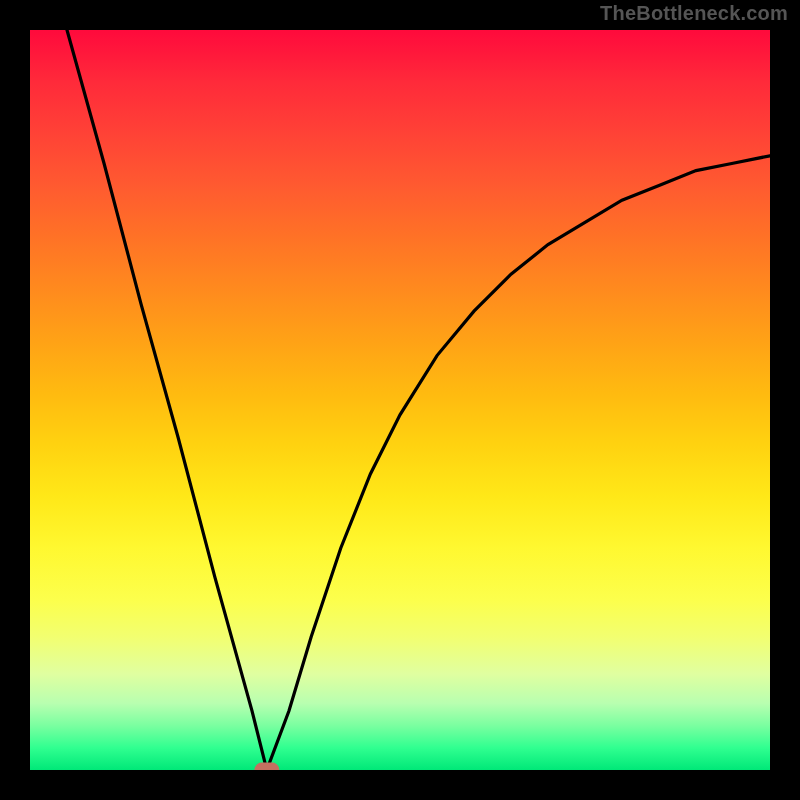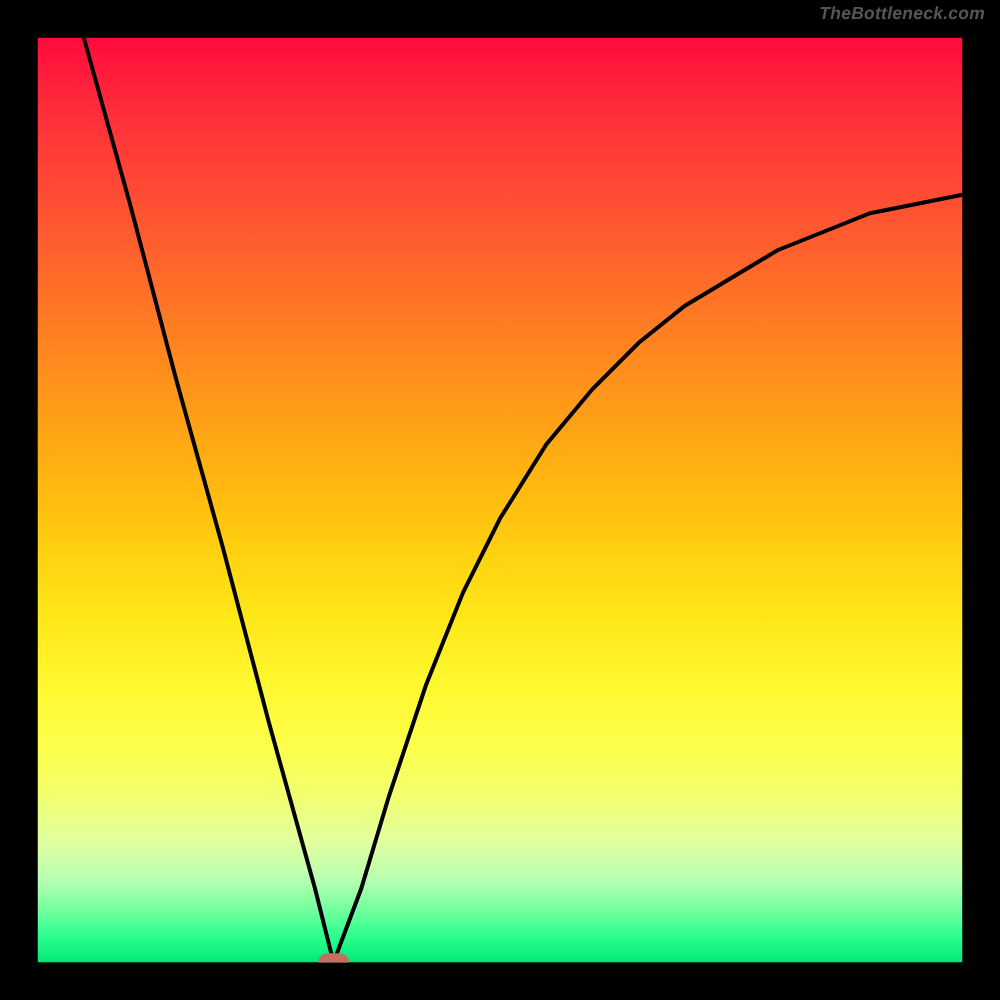--- a/index.html
+++ b/index.html
@@ -8,26 +8,25 @@
     position: relative;
     width: 800px;
     height: 800px;
     background: #000;
   }
   .attribution {
     position: absolute;
     top: 2px;
     right: 12px;
     font-family: Arial, Helvetica, sans-serif;
-    font-size: 14px;
+    font-size: 20px;
     font-weight: bold;
     color: #555;
     letter-spacing: 0.2px;
     z-index: 10;
-    font-style: italic;
   }
   .plot-area {
     position: absolute;
     left: 30px;
     top: 30px;
     width: 740px;
     height: 740px;
     overflow: hidden;
   }
   .gradient-bg {

